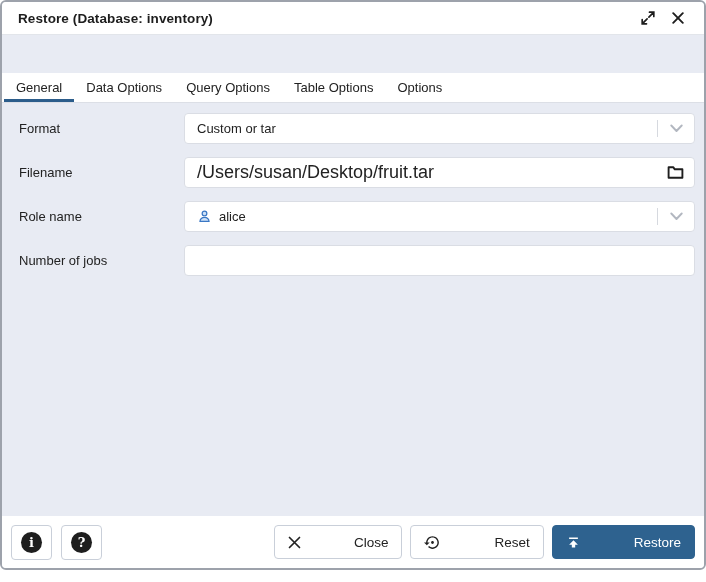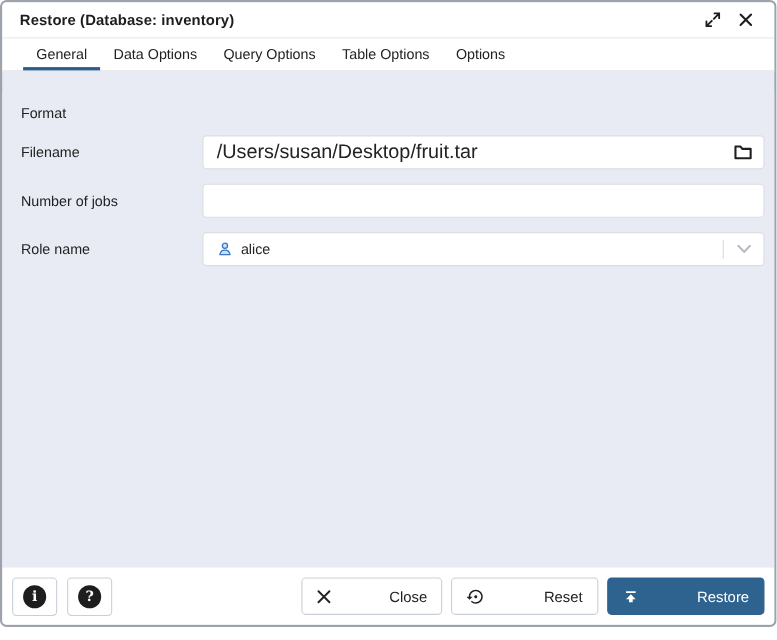--- a/index.html
+++ b/index.html
@@ -44,22 +44,23 @@
     cursor: pointer;
     margin-left: 10px;
   }
   
   .tabbar {
     background: #fff;
     height: 30px;
     flex: 0 0 30px;
     display: flex;
     align-items: stretch;
-    padding-left: 19px;
+    padding-left: 2px;
     border-bottom: 1px solid #dcdfe6;
+    margin-top: 38px;
   }
   .tab {
     padding: 0 12px;
     display: flex;
     align-items: center;
     font-size: 13px;
     color: #222;
     border-bottom: 3px solid transparent;
     padding-top: 3px;
     cursor: pointer;
@@ -67,21 +68,20 @@
   }
   .tab.active {
     border-bottom-color: #2c5d8b;
   }
   
   .body {
     flex: 1;
     background: #e8ebf3;
     padding: 10px 9px 0 17px;
     overflow: hidden;
-    margin-top: 20px;
   }
   .row {
     display: flex;
     align-items: center;
     margin-bottom: 13px;
   }
   .row .lbl {
     flex: 0 0 165px;
     font-size: 13px;
     color: #222;
@@ -222,38 +222,42 @@
     <div class="tab">Data Options</div>
     <div class="tab">Query Options</div>
     <div class="tab">Table Options</div>
     <div class="tab">Options</div>
   </div>
 
   <div class="body">
 
     <div class="row">
       <span class="lbl">Format</span>
+      <div class="ctrl">
+        <span class="value">Custom or tar</span>
+        <span class="select-end">
+          <span class="select-sep"></span>
+          <span class="select-chevron">
+            <svg width="13" height="9" viewBox="0 0 13 9">
+              <path d="M1.3 1.5 L6.5 7 L11.7 1.5" stroke="#b2b7c0" stroke-width="1.9" fill="none" stroke-linecap="round" stroke-linejoin="round"></path>
+            </svg>
+          </span>
+        </span>
+      </div>
     </div>
 
     <div class="row">
       <span class="lbl">Filename</span>
       <div class="ctrl">
         <input type="text" value="/Users/susan/Desktop/fruit.tar" style="">
         <span class="file-btn">
           <svg width="17" height="15" viewBox="0 0 17 15">
             <path d="M1.6 2.2 h4.6 l1.6 2.1 h7.6 v8.5 H1.6 Z" fill="none" stroke="#1e1e1e" stroke-width="1.9" stroke-linejoin="round"></path>
           </svg>
         </span>
-      </div>
-    </div>
-
-    <div class="row">
-      <span class="lbl">Number of jobs</span>
-      <div class="ctrl">
-        <input type="text" value="" style="">
       </div>
     </div>
 
     <div class="row">
       <span class="lbl">Role name</span>
       <div class="ctrl">
         <span class="role-icon">
           <svg width="15" height="15" viewBox="0 0 16 16">
             <circle cx="8" cy="4.7" r="2.5" fill="#cfe2f8" stroke="#3a77c4" stroke-width="1.3"></circle>
             <path d="M3.1 13.3 c0.4-3 2.3-4.4 4.9-4.4 s4.5 1.4 4.9 4.4 Z" fill="#cfe2f8" stroke="#3a77c4" stroke-width="1.3" stroke-linejoin="round"></path>
@@ -264,20 +268,27 @@
           <span class="select-sep"></span>
           <span class="select-chevron">
             <svg width="13" height="9" viewBox="0 0 13 9">
               <path d="M1.3 1.5 L6.5 7 L11.7 1.5" stroke="#b2b7c0" stroke-width="1.9" fill="none" stroke-linecap="round" stroke-linejoin="round"></path>
             </svg>
           </span>
         </span>
       </div>
     </div>
 
+    <div class="row">
+      <span class="lbl">Number of jobs</span>
+      <div class="ctrl">
+        <input type="text" value="" style="">
+      </div>
+    </div>
+
   </div>
 
   <div class="footer">
     <div class="icon-btn">
       <span class="glyph-circle">i</span>
     </div>
     <div class="icon-btn">
       <span class="glyph-circle">?</span>
     </div>
     <span class="spacer"></span>

